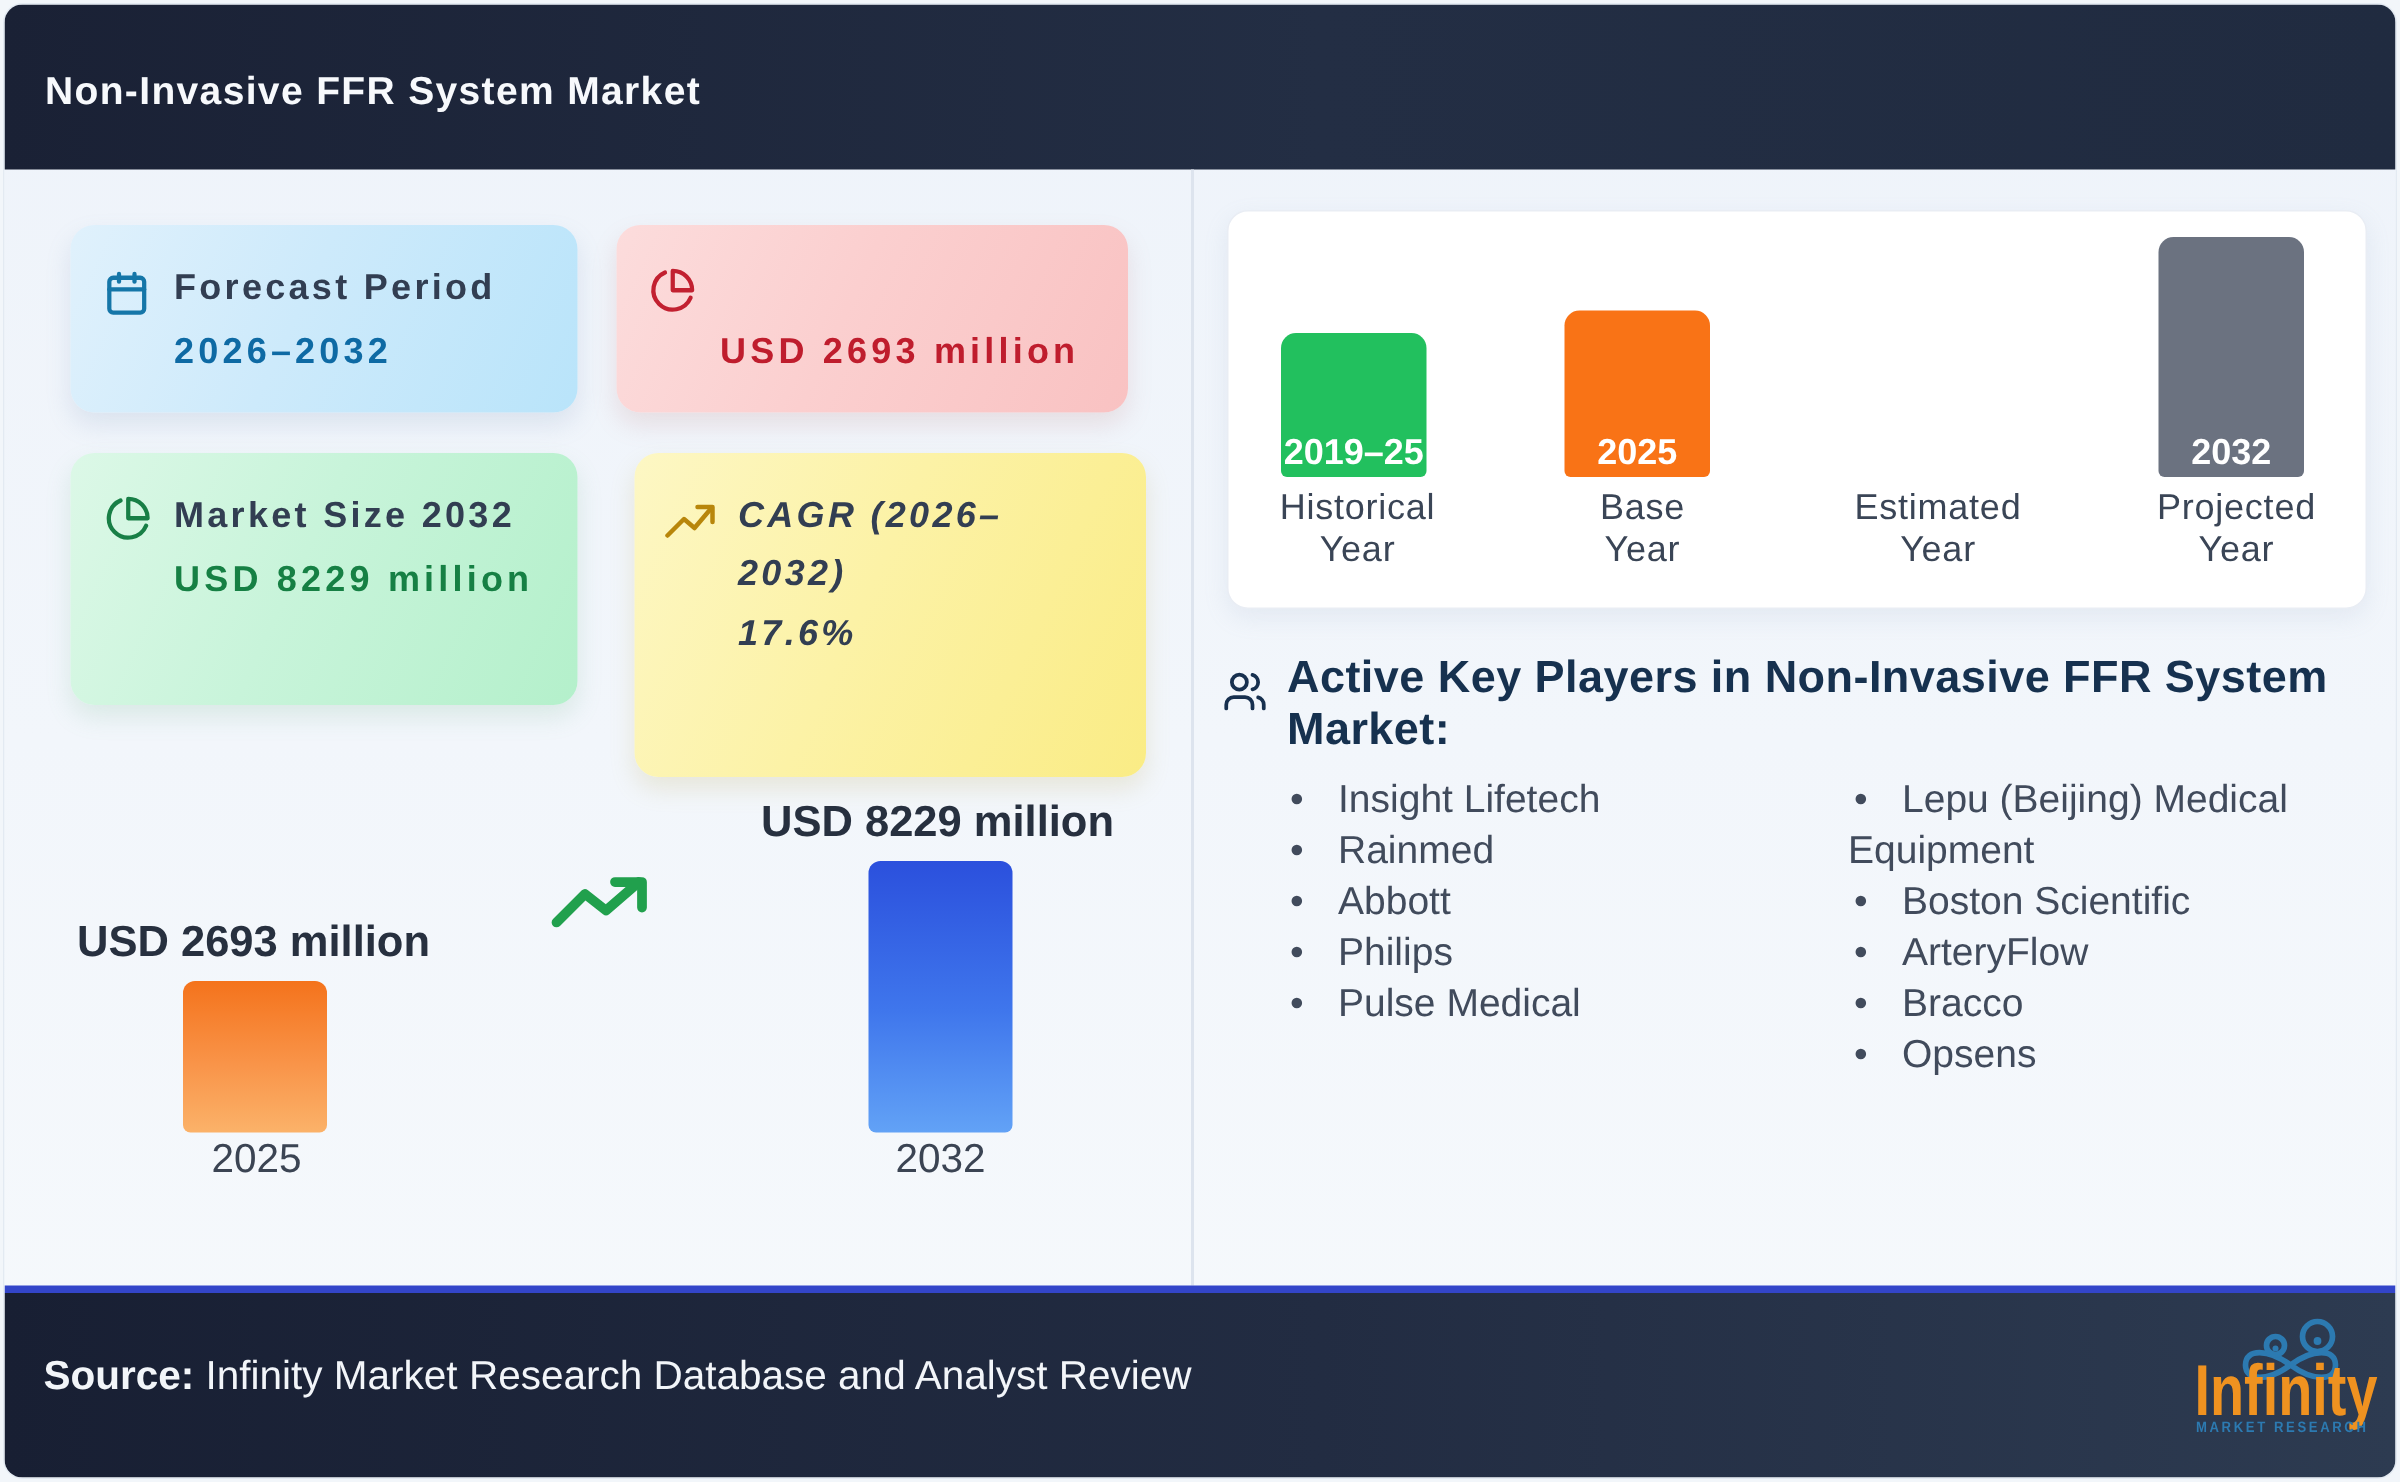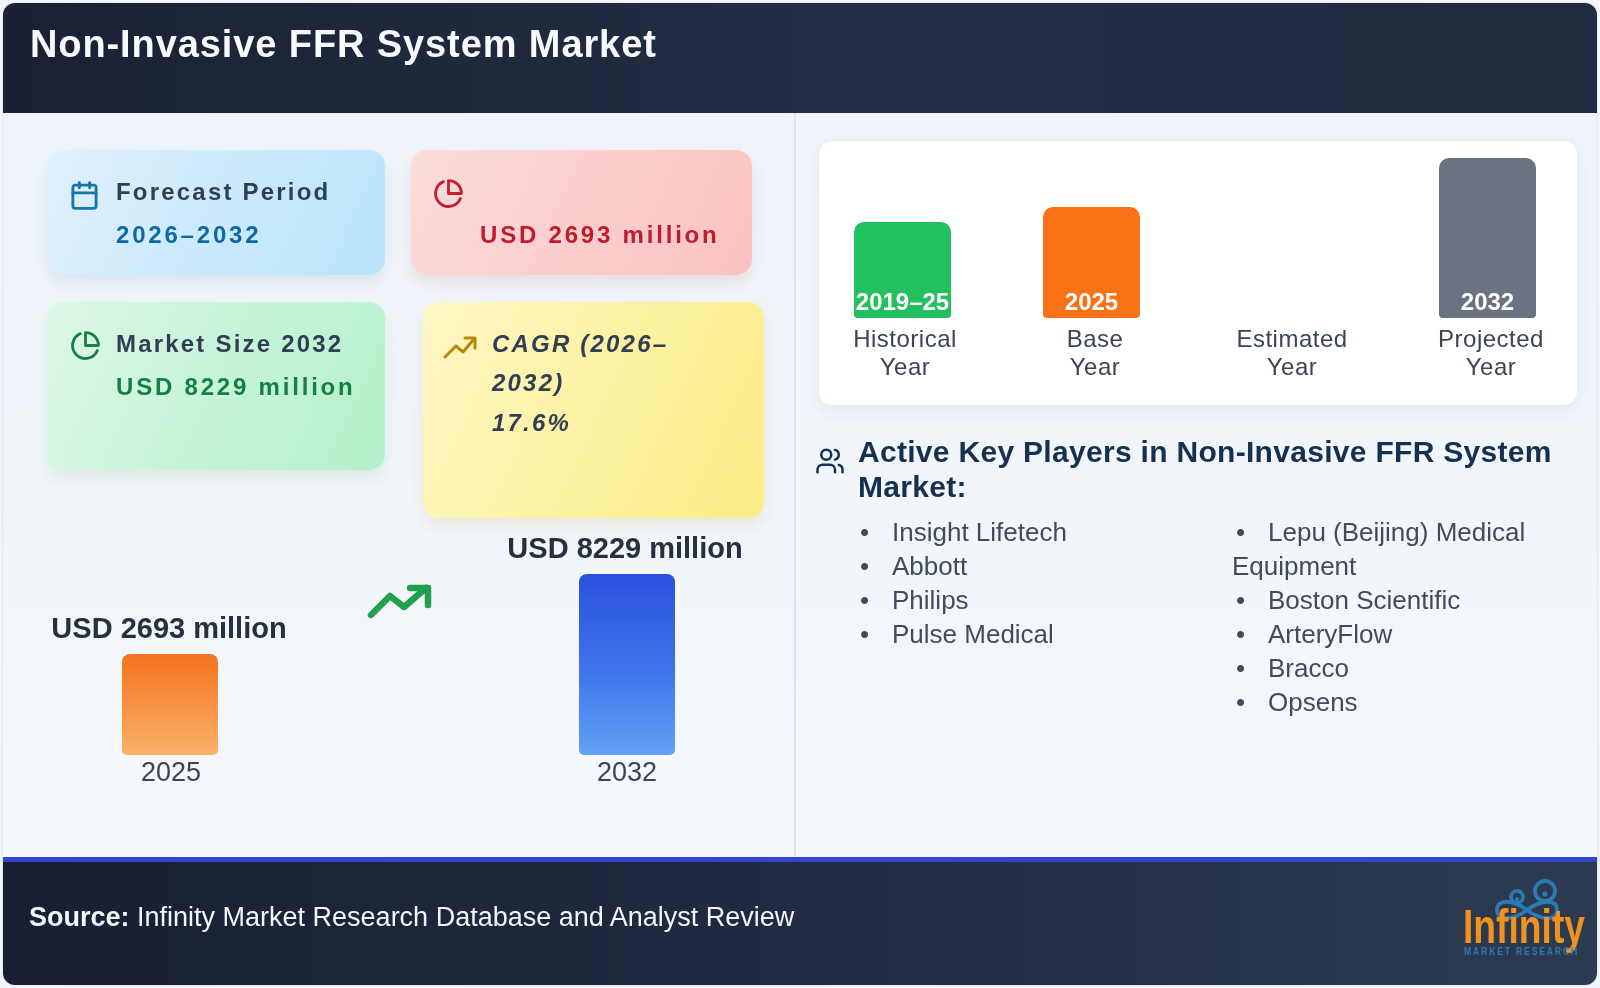--- a/index.html
+++ b/index.html
@@ -1,19 +1,19 @@
 <!DOCTYPE html>
 <html><head>
 <meta charset="utf-8">
 <style>
 * { margin:0; padding:0; box-sizing:border-box; }
 html,body { width:1600px; height:988px; background:#f2f6fa; font-family:"Liberation Sans", sans-serif; }
 #page { position:absolute; left:3px; top:3px; width:1594px; height:982px; border-radius:12px; overflow:hidden; box-shadow:0 0 0 1px #e3eaf2; background:linear-gradient(180deg,#eef3fa,#f6f9fc); }
 #header { position:absolute; left:0; top:0; width:1594px; height:110px; background:linear-gradient(90deg,#1a2135 0%,#232e44 55%,#202b40 100%); }
-#title { position:absolute; left:27px; top:20px; font-size:38px; font-weight:bold; color:#f7f9fc; letter-spacing:0.9px; }
+#title { position:absolute; left:27px; top:42px; font-size:26px; font-weight:bold; color:#f7f9fc; letter-spacing:0.9px; }
 #content { position:absolute; left:0; top:110px; width:1594px; height:744px; }
 #divider { position:absolute; left:791px; top:0; width:2px; height:744px; background:#dde4ee; }
 .card { position:absolute; border-radius:16px; }
 #card-blue { left:44px; top:37px; width:338px; height:125px; background:linear-gradient(115deg,#e0f1fc 0%,#cdeafb 45%,#b9e4fa 100%); box-shadow:0 8px 16px rgba(120,150,190,.18); }
 #card-red { left:408px; top:37px; width:341px; height:125px; background:linear-gradient(115deg,#fcdcdc 0%,#fbcfcf 45%,#f9c2c2 100%); box-shadow:0 8px 16px rgba(190,120,120,.18); }
 #card-green { left:44px; top:189px; width:338px; height:168px; background:linear-gradient(115deg,#dcf8e7 0%,#c8f4da 45%,#b4f0cb 100%); box-shadow:0 8px 16px rgba(110,180,140,.18); }
 #card-yellow { left:420px; top:189px; width:341px; height:216px; background:linear-gradient(115deg,#fdf7c4 0%,#fcf2a6 45%,#faec85 100%); box-shadow:0 8px 16px rgba(190,170,90,.2);font-style:italic; }
 .cline { position:absolute; font-size:24px; font-weight:bold; white-space:nowrap; letter-spacing:2.2px; }
 .ic { position:absolute; }
 .t1 { color:#323e52; }
@@ -111,20 +111,21 @@
     <svg style="position:absolute;left:812px;top:333px" width="30" height="30" viewBox="0 0 24 24" fill="none" stroke="#17304f" stroke-width="2" stroke-linecap="round" stroke-linejoin="round">
         <path d="M16 21v-2a4 4 0 0 0-4-4H6a4 4 0 0 0-4 4v2"></path>
         <circle cx="9" cy="7" r="4"></circle>
         <path d="M22 21v-2a4 4 0 0 0-3-3.87"></path>
         <path d="M16 3.13a4 4 0 0 1 0 7.75"></path>
       </svg>
     <div id="kp-head">Active Key Players in Non-Invasive FFR System<br>Market:</div>
 
     <div class="kplist" style="left:853px;top:402px;width:350px">
       <div><span class="b">•</span>Insight Lifetech</div>
+      <div><span class="b">•</span>Rainmed</div>
       <div><span class="b">•</span>Abbott</div>
       <div><span class="b">•</span>Philips</div>
       <div><span class="b">•</span>Pulse Medical</div>
     </div>
     <div class="kplist" style="left:1229px;top:402px;width:330px">
       <div><span class="b">•</span>Lepu (Beijing) Medical Equipment</div>
       <div><span class="b">•</span>Boston Scientific</div>
       <div><span class="b">•</span>ArteryFlow</div>
       <div><span class="b">•</span>Bracco</div>
       <div><span class="b">•</span>Opsens</div>

